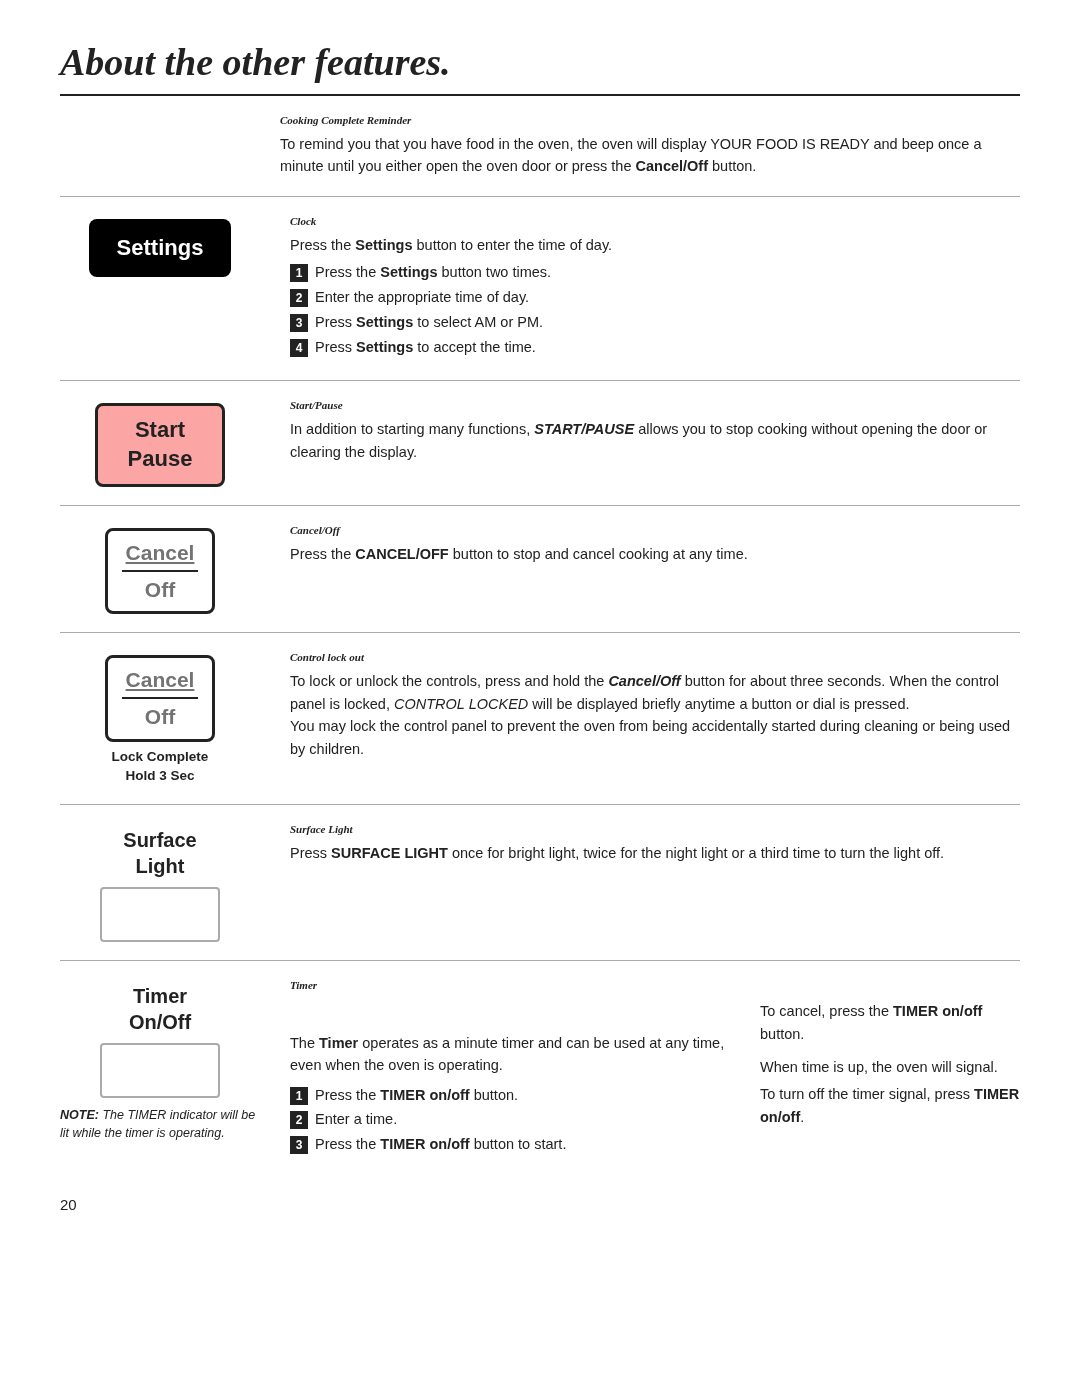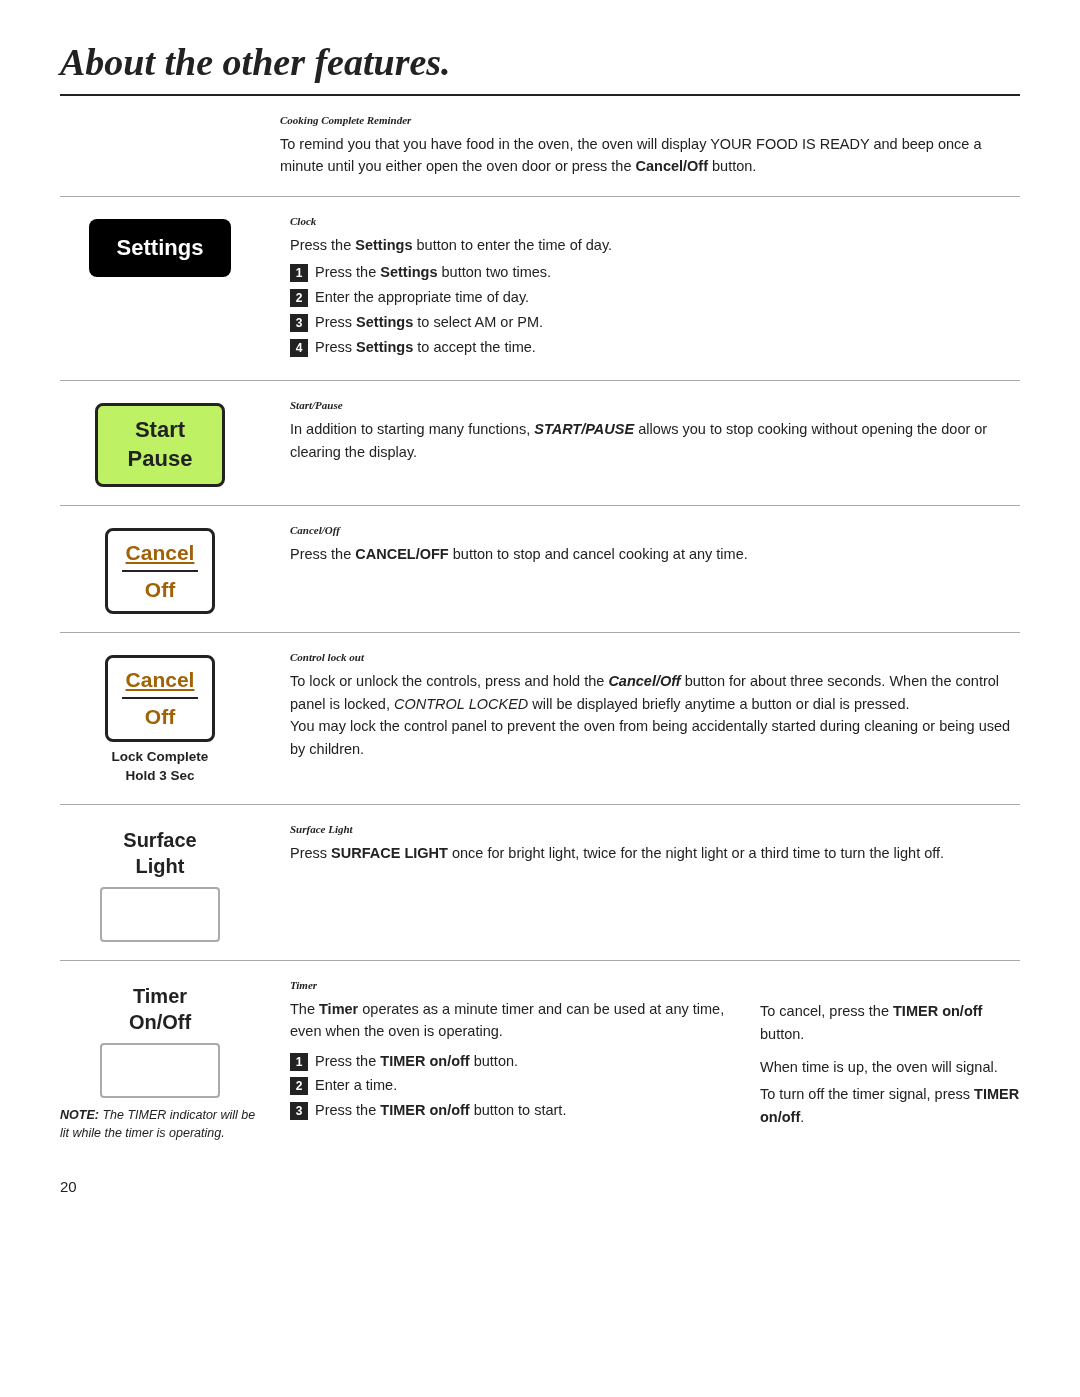--- a/index.html
+++ b/index.html
@@ -71,36 +71,36 @@
       font-size: 22px;
       font-weight: bold;
       padding: 16px 28px;
       border-radius: 8px;
       text-align: center;
       min-width: 130px;
     }
 
     
     .btn-start-pause {
-      background: #bef264;
+      background: #fca5a5;
       color: #222;
       font-size: 22px;
       font-weight: bold;
       border: 3px solid #222;
       border-radius: 8px;
       text-align: center;
       padding: 10px 18px;
       min-width: 130px;
       line-height: 1.3;
     }
 
     
     .btn-cancel-off {
       background: #fff;
-      color: #a16207;
+      color: #737373;
       font-size: 19px;
       font-weight: bold;
       border: 3px solid #222;
       border-radius: 8px;
       text-align: center;
       padding: 8px 14px;
       min-width: 110px;
       line-height: 1.3;
     }
     .btn-cancel-off .cancel-text {
@@ -191,20 +191,21 @@
     }
 
     
     .timer-content {
       display: flex;
       flex-direction: row;
       gap: 30px;
     }
     .timer-col-left {
       flex: 1;
+      margin-top: 34px;
     }
     .timer-col-right {
       flex: 0 0 260px;
       font-size: 14.5px;
       line-height: 1.6;
       padding-top: 2px;
     }
 
     .cooking-section-right {
       padding-left: 0;

